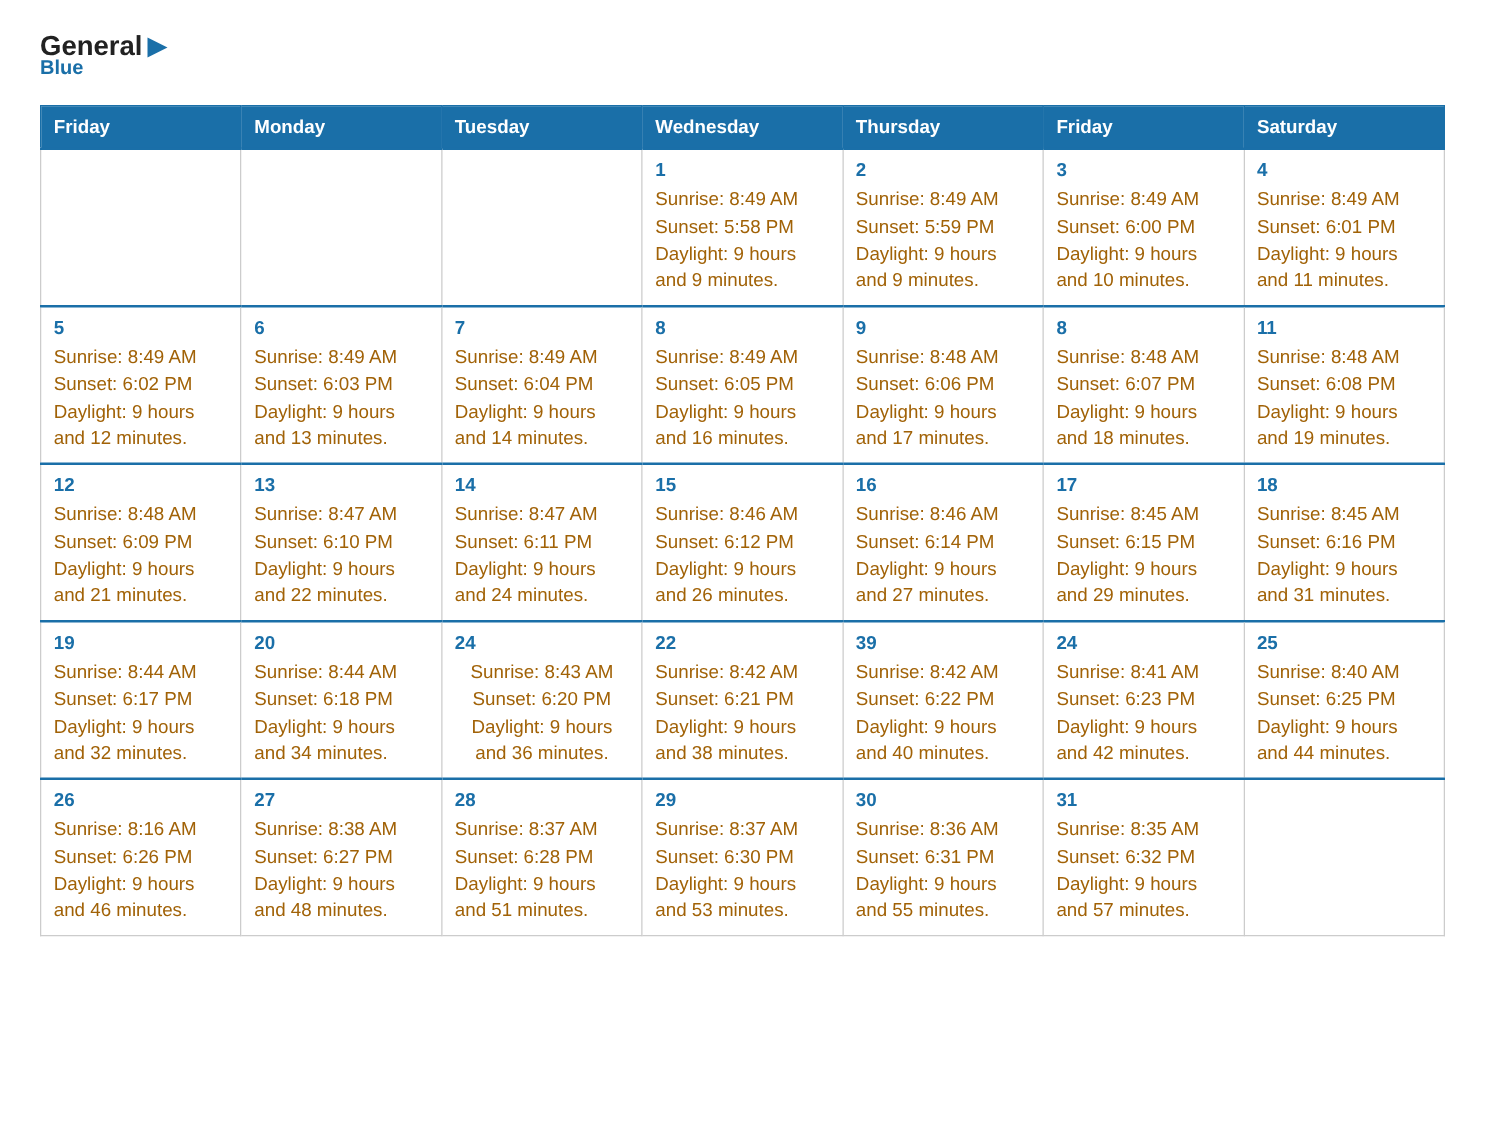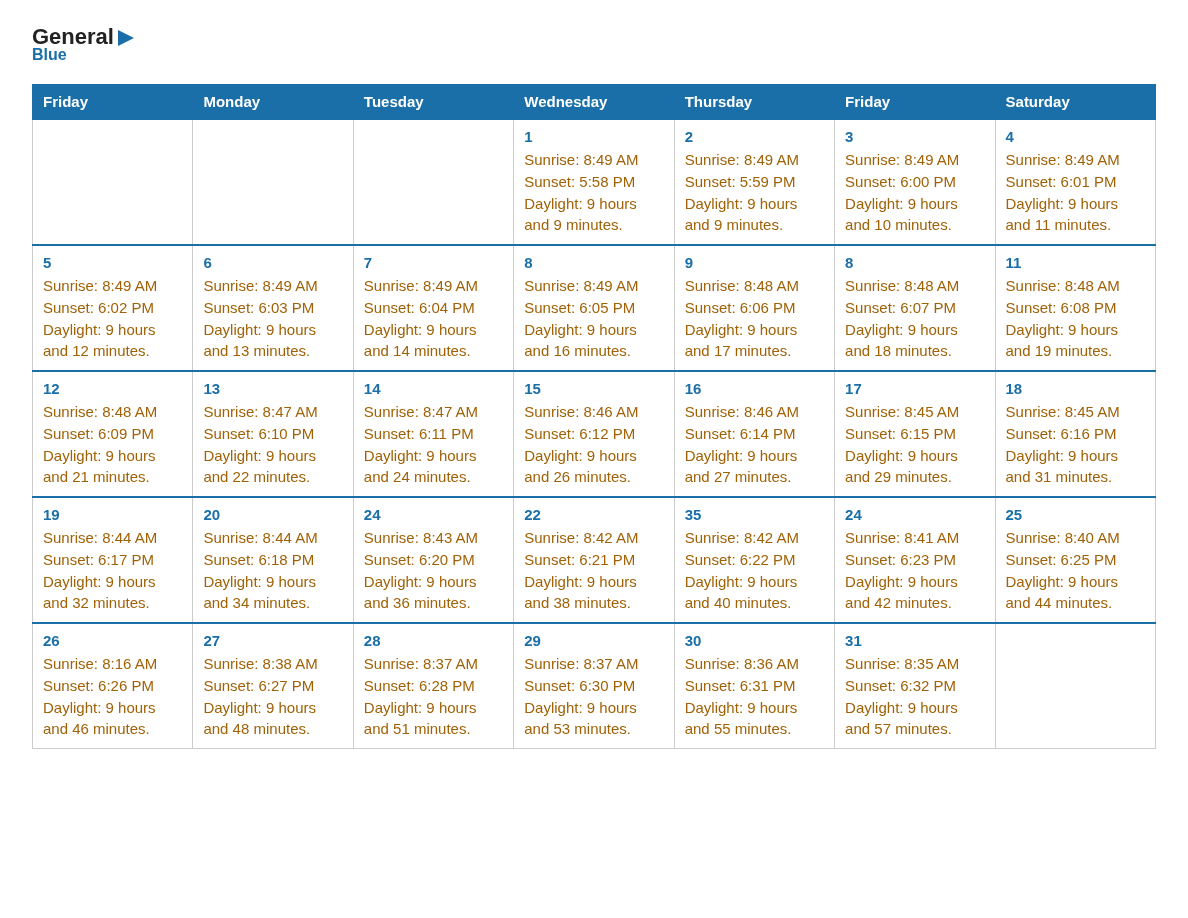--- a/index.html
+++ b/index.html
@@ -249,32 +249,32 @@
 Daylight: 9 hours and 32 minutes.</div>
         </td>
         <td>
           <span class="day-number">20</span>
           <div class="day-info" style="white-space: pre-line;">Sunrise: 8:44 AM
 Sunset: 6:18 PM
 Daylight: 9 hours and 34 minutes.</div>
         </td>
         <td>
           <span class="day-number">24</span>
-          <div class="day-info" style="white-space: pre-line;">Sunrise: 8:43 AM
+          <div class="day-info" style="white-space: pre-line; text-align: center;">Sunrise: 8:43 AM
 Sunset: 6:20 PM
 Daylight: 9 hours and 36 minutes.</div>
         </td>
         <td>
           <span class="day-number">22</span>
           <div class="day-info" style="white-space: pre-line;">Sunrise: 8:42 AM
 Sunset: 6:21 PM
 Daylight: 9 hours and 38 minutes.</div>
         </td>
         <td>
-          <span class="day-number">35</span>
+          <span class="day-number">39</span>
           <div class="day-info" style="white-space: pre-line;">Sunrise: 8:42 AM
 Sunset: 6:22 PM
 Daylight: 9 hours and 40 minutes.</div>
         </td>
         <td>
           <span class="day-number">24</span>
           <div class="day-info" style="white-space: pre-line;">Sunrise: 8:41 AM
 Sunset: 6:23 PM
 Daylight: 9 hours and 42 minutes.</div>
         </td>

